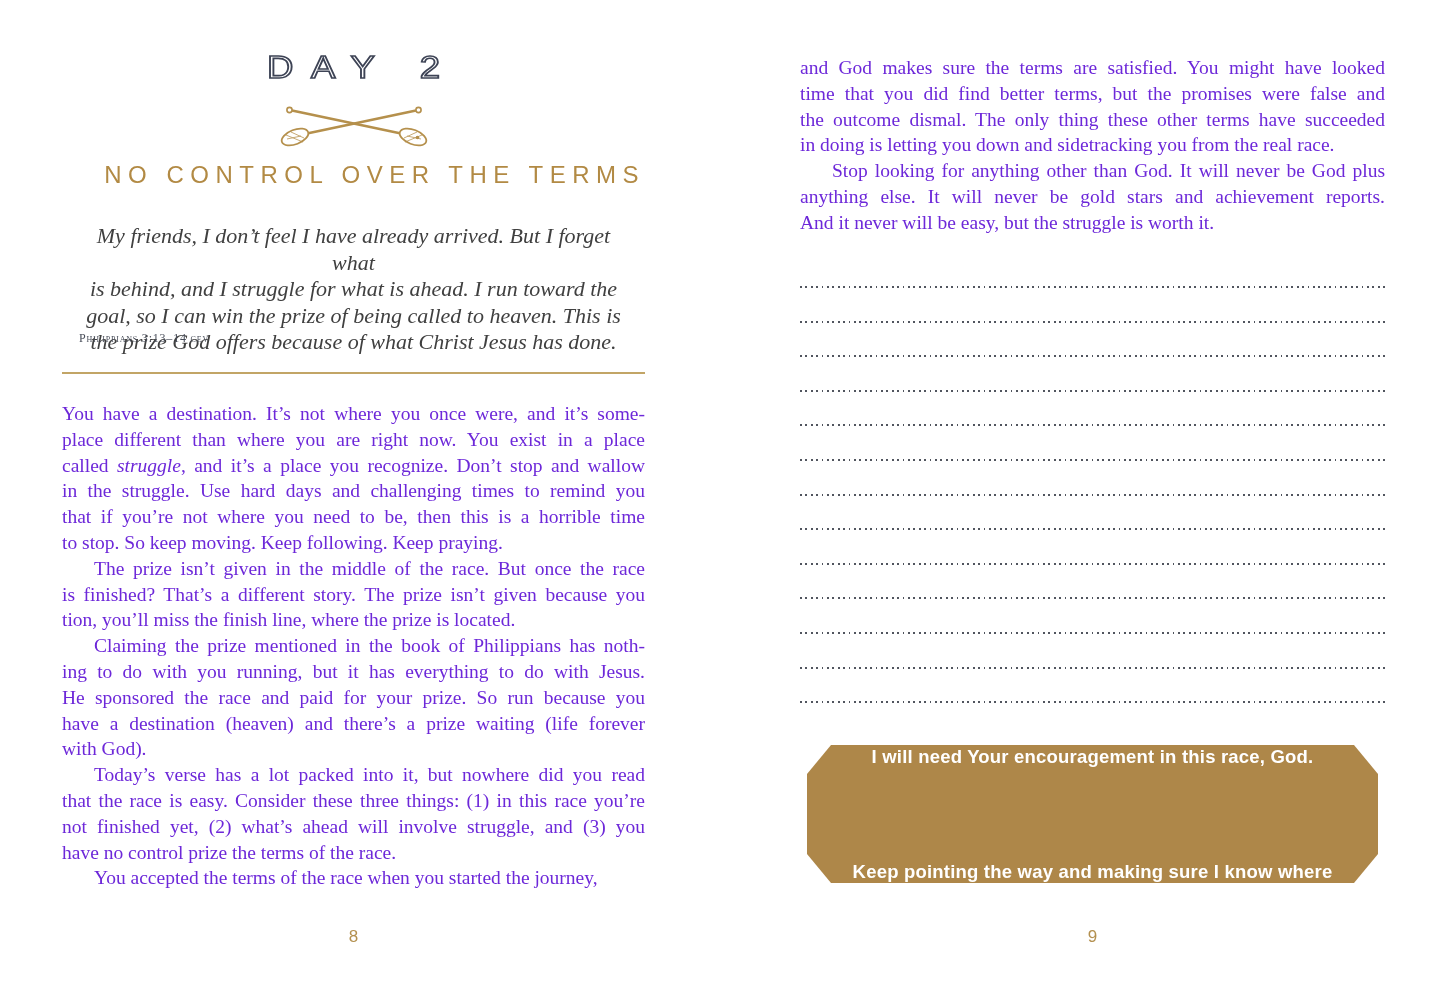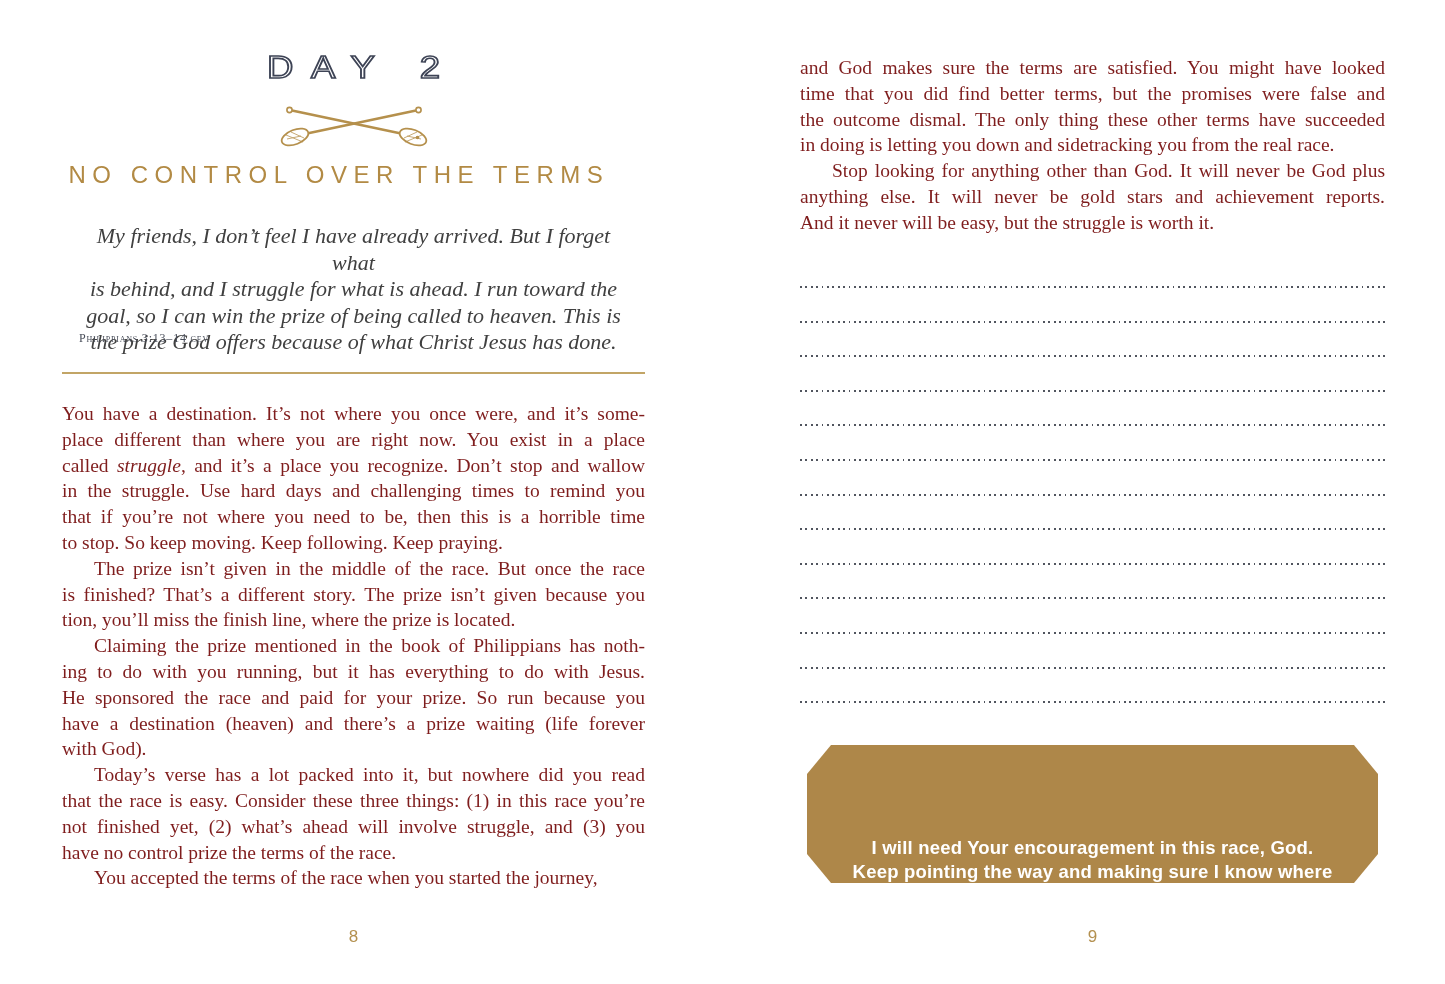--- a/index.html
+++ b/index.html
@@ -23,21 +23,21 @@
     letter-spacing:15px; text-indent:15px;
     color:transparent;
     -webkit-text-stroke:1.6px #3d4355;
     transform:scaleX(1.18);
   }
   .oars-wrap {
     position:absolute; top:103px; left:50%; transform:translateX(-50%);
   }
   .chapter-title {
     position:absolute; top:161px; left:0; width:100%;
-    text-align:left;
+    text-align:right;
     font-family:"Liberation Sans", sans-serif;
     font-size:24px; font-weight:500;
     letter-spacing:6.5px; text-indent:6.5px;
     color:#b28a44;
   }
   .quote {
     position:absolute; top:223px; left:14px; right:14px;
     font-style:italic; font-size:22px; line-height:26.5px;
     color:#404040; text-align:center;
   }
@@ -51,21 +51,21 @@
   .gold-rule {
     position:absolute; top:372px; left:0; right:0; height:2px;
     background:#c2a566;
   }
 
   
   .body-block { position:absolute; left:0; right:0; }
   .page-left  .body-block { top:401px; }
   .page-right .body-block { top:55px; }
   .bline {
-    font-size:19.5px; line-height:25.8px; color:#7f1d1d;
+    font-size:19.5px; line-height:25.8px; color:#6d28d9;
     text-align:justify; text-align-last:justify;
     white-space:normal;
   }
   .bline.last { text-align-last:left; }
   .bline.indent { padding-left:32px; }
 
   
   .journal { position:absolute; top:286px; left:0; right:0; }
   .journal-line {
     height:2px; margin-bottom:32.6px;
@@ -74,21 +74,21 @@
   }
   .journal-line:last-child { margin-bottom:0; }
 
   
   .prayer-box {
     position:absolute; top:745px; left:7px; right:7px; height:138px;
     background:#ae8749;
     clip-path:polygon(24px 0, calc(100% - 24px) 0, 100% 29px,
                       100% calc(100% - 29px), calc(100% - 24px) 100%,
                       24px 100%, 0 calc(100% - 29px), 0 29px);
-    display:flex; flex-direction:column; justify-content:flex-end;
+    display:flex; flex-direction:column; justify-content:space-between;
   }
   .prayer-line {
     font-family:"Liberation Sans", sans-serif;
     font-size:18.5px; line-height:23.5px; font-weight:600;
     letter-spacing:0.2px; color:#ffffff; text-align:center;
   }
 
   
   .page-number {
     position:absolute; top:927px; left:0; width:100%;

